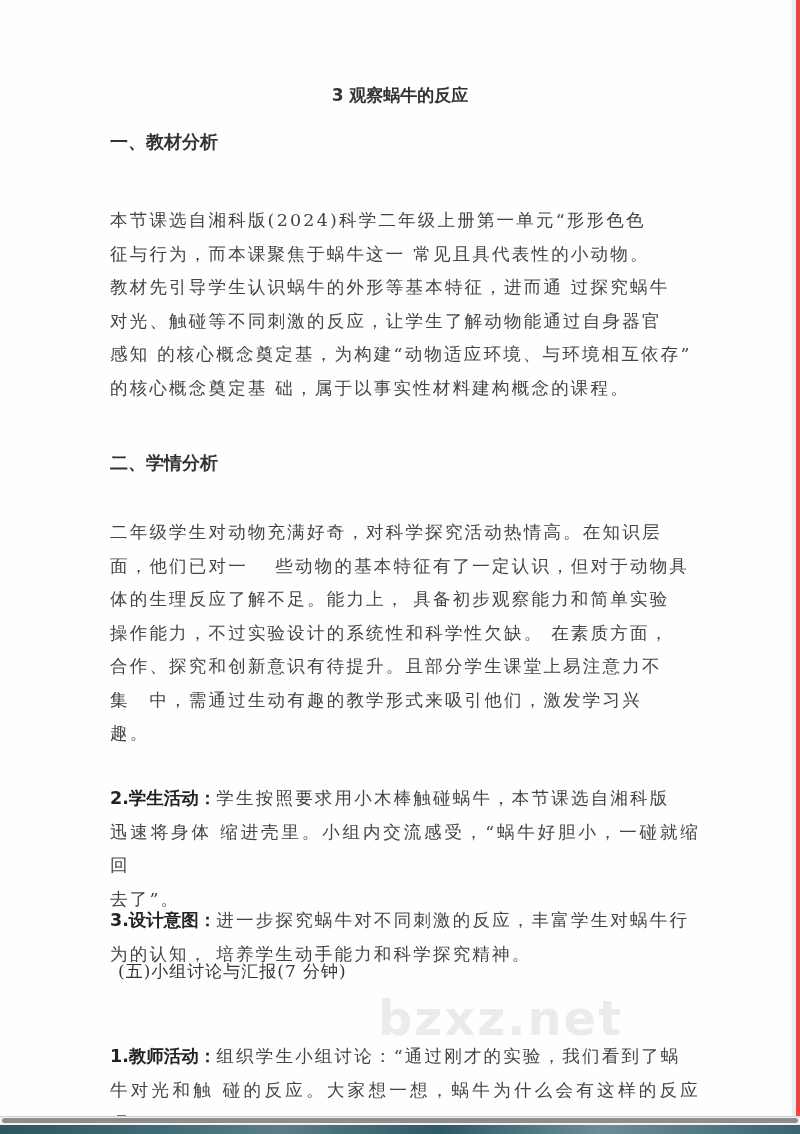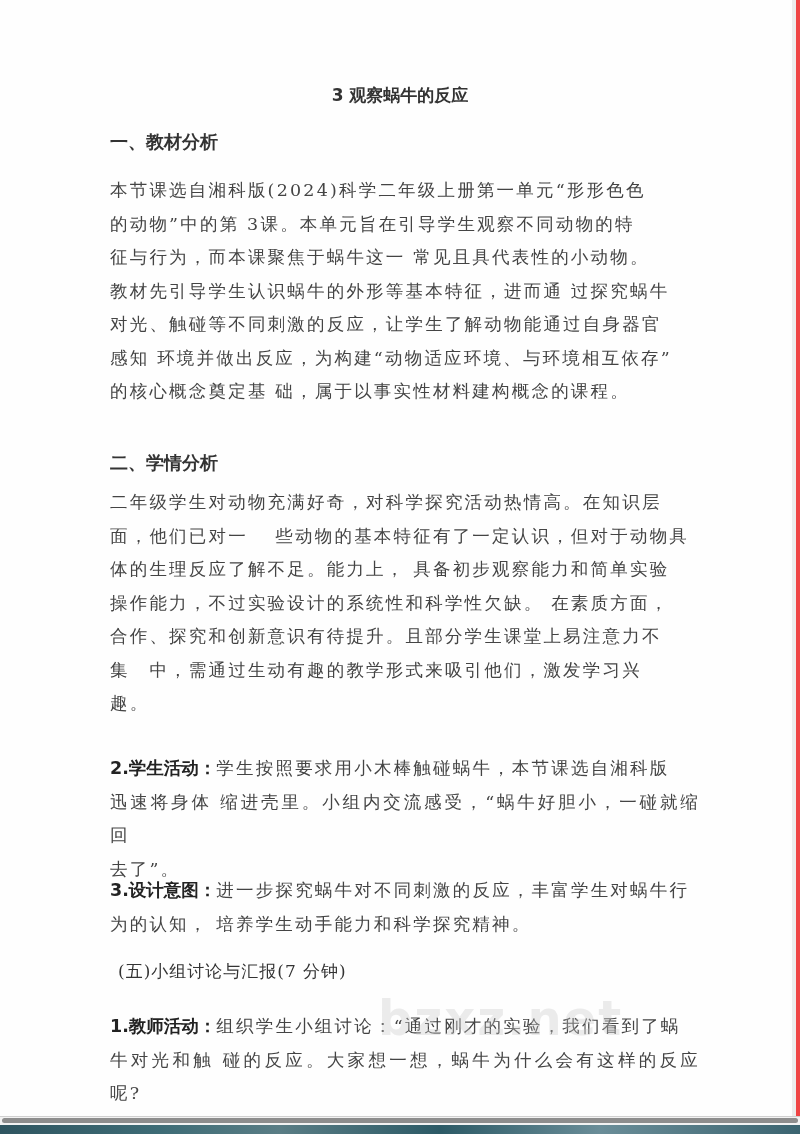--- a/index.html
+++ b/index.html
@@ -23,21 +23,21 @@
     text-align: center; font-size: 17px; font-weight: bold;
     font-family: "DejaVu Sans", sans-serif; color: #333;
   }
   .h {
     position: absolute; left: 110px; font-size: 18px; font-weight: bold;
     font-family: "DejaVu Sans", sans-serif; color: #333;
   }
   .p {
     position: absolute; left: 110px; width: 590px;
     font-size: 17.5px; line-height: 33.5px; letter-spacing: 2.2px;
-    color: #444; text-align: justify;
+    color: #444; text-align: justify; margin-top: 30px;
   }
   .p b { color: #222; font-family: "DejaVu Sans", sans-serif; letter-spacing: 0; }
   .sub {
     position: absolute; left: 118px; font-size: 17px; font-weight: normal;
     color: #333; letter-spacing: 1px;
   }
   .watermark {
     position: absolute; left: 378px; top: 990px;
     font-family: "DejaVu Sans", sans-serif; font-weight: bold;
     font-size: 48px; color: rgba(200,200,200,0.35); letter-spacing: 2px;
@@ -61,25 +61,24 @@
 
 <div class="page">
   <div class="scroll-edge"></div>
 
   <div class="title">3 观察蜗牛的反应</div>
 
   <div class="h" style="top:130px">一、教材分析</div>
 
   <div class="p" style="top:174px">
     <div>本节课选自湘科版(2024)科学二年级上册第一单元“形形色色</div>
-    <div>的动物”中的第 3课。本单元旨在引导学生观察不同动物的特</div>
     <div>征与行为，而本课聚焦于蜗牛这一 常见且具代表性的小动物。</div>
     <div>教材先引导学生认识蜗牛的外形等基本特征，进而通 过探究蜗牛</div>
     <div>对光、触碰等不同刺激的反应，让学生了解动物能通过自身器官</div>
-    <div>感知 环境并做出反应，为构建“动物适应环境、与环境相互依存”</div>
+    <div>感知 的核心概念奠定基，为构建“动物适应环境、与环境相互依存”</div>
     <div>的核心概念奠定基 础，属于以事实性材料建构概念的课程。</div>
   </div>
 
   <div class="h" style="top:451px">二、学情分析</div>
 
   <div class="p" style="top:486px">
     <div>二年级学生对动物充满好奇，对科学探究活动热情高。在知识层</div>
     <div>面，他们已对一　 些动物的基本特征有了一定认识，但对于动物具</div>
     <div>体的生理反应了解不足。能力上， 具备初步观察能力和简单实验</div>
     <div>操作能力，不过实验设计的系统性和科学性欠缺。 在素质方面，</div>

